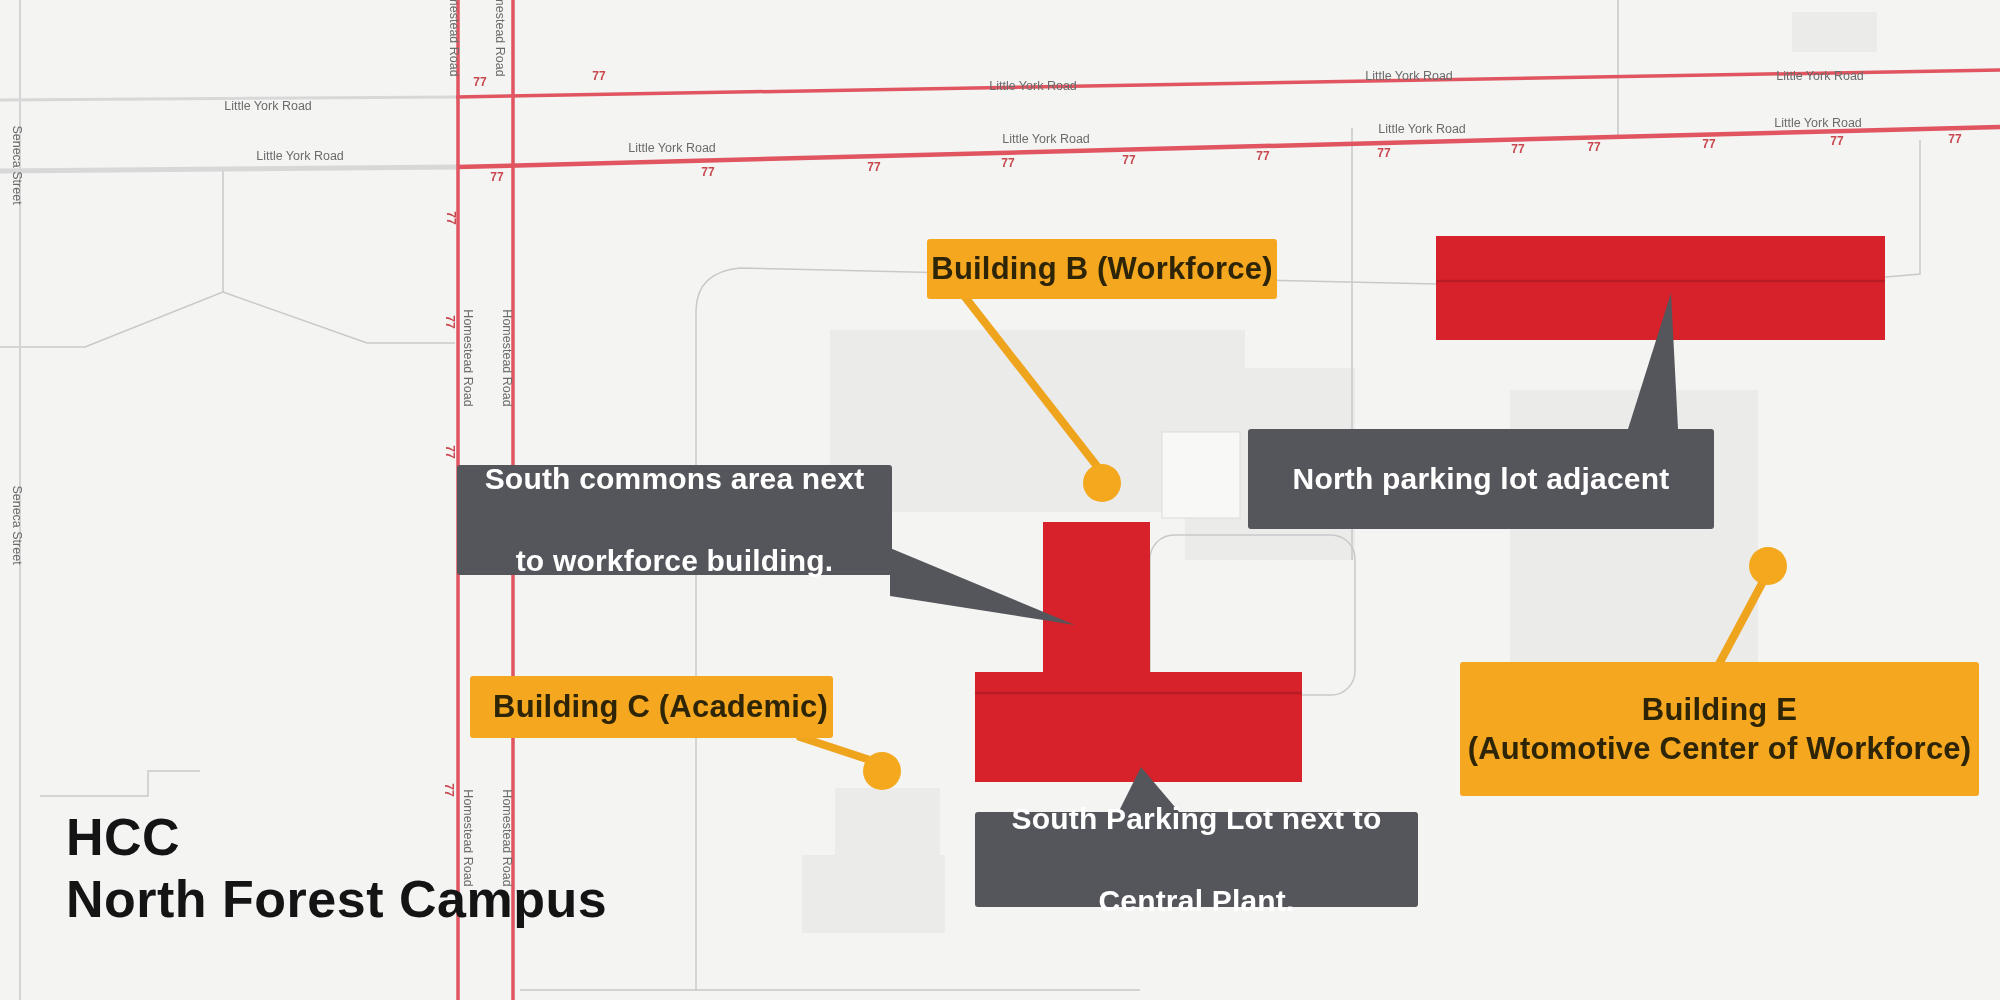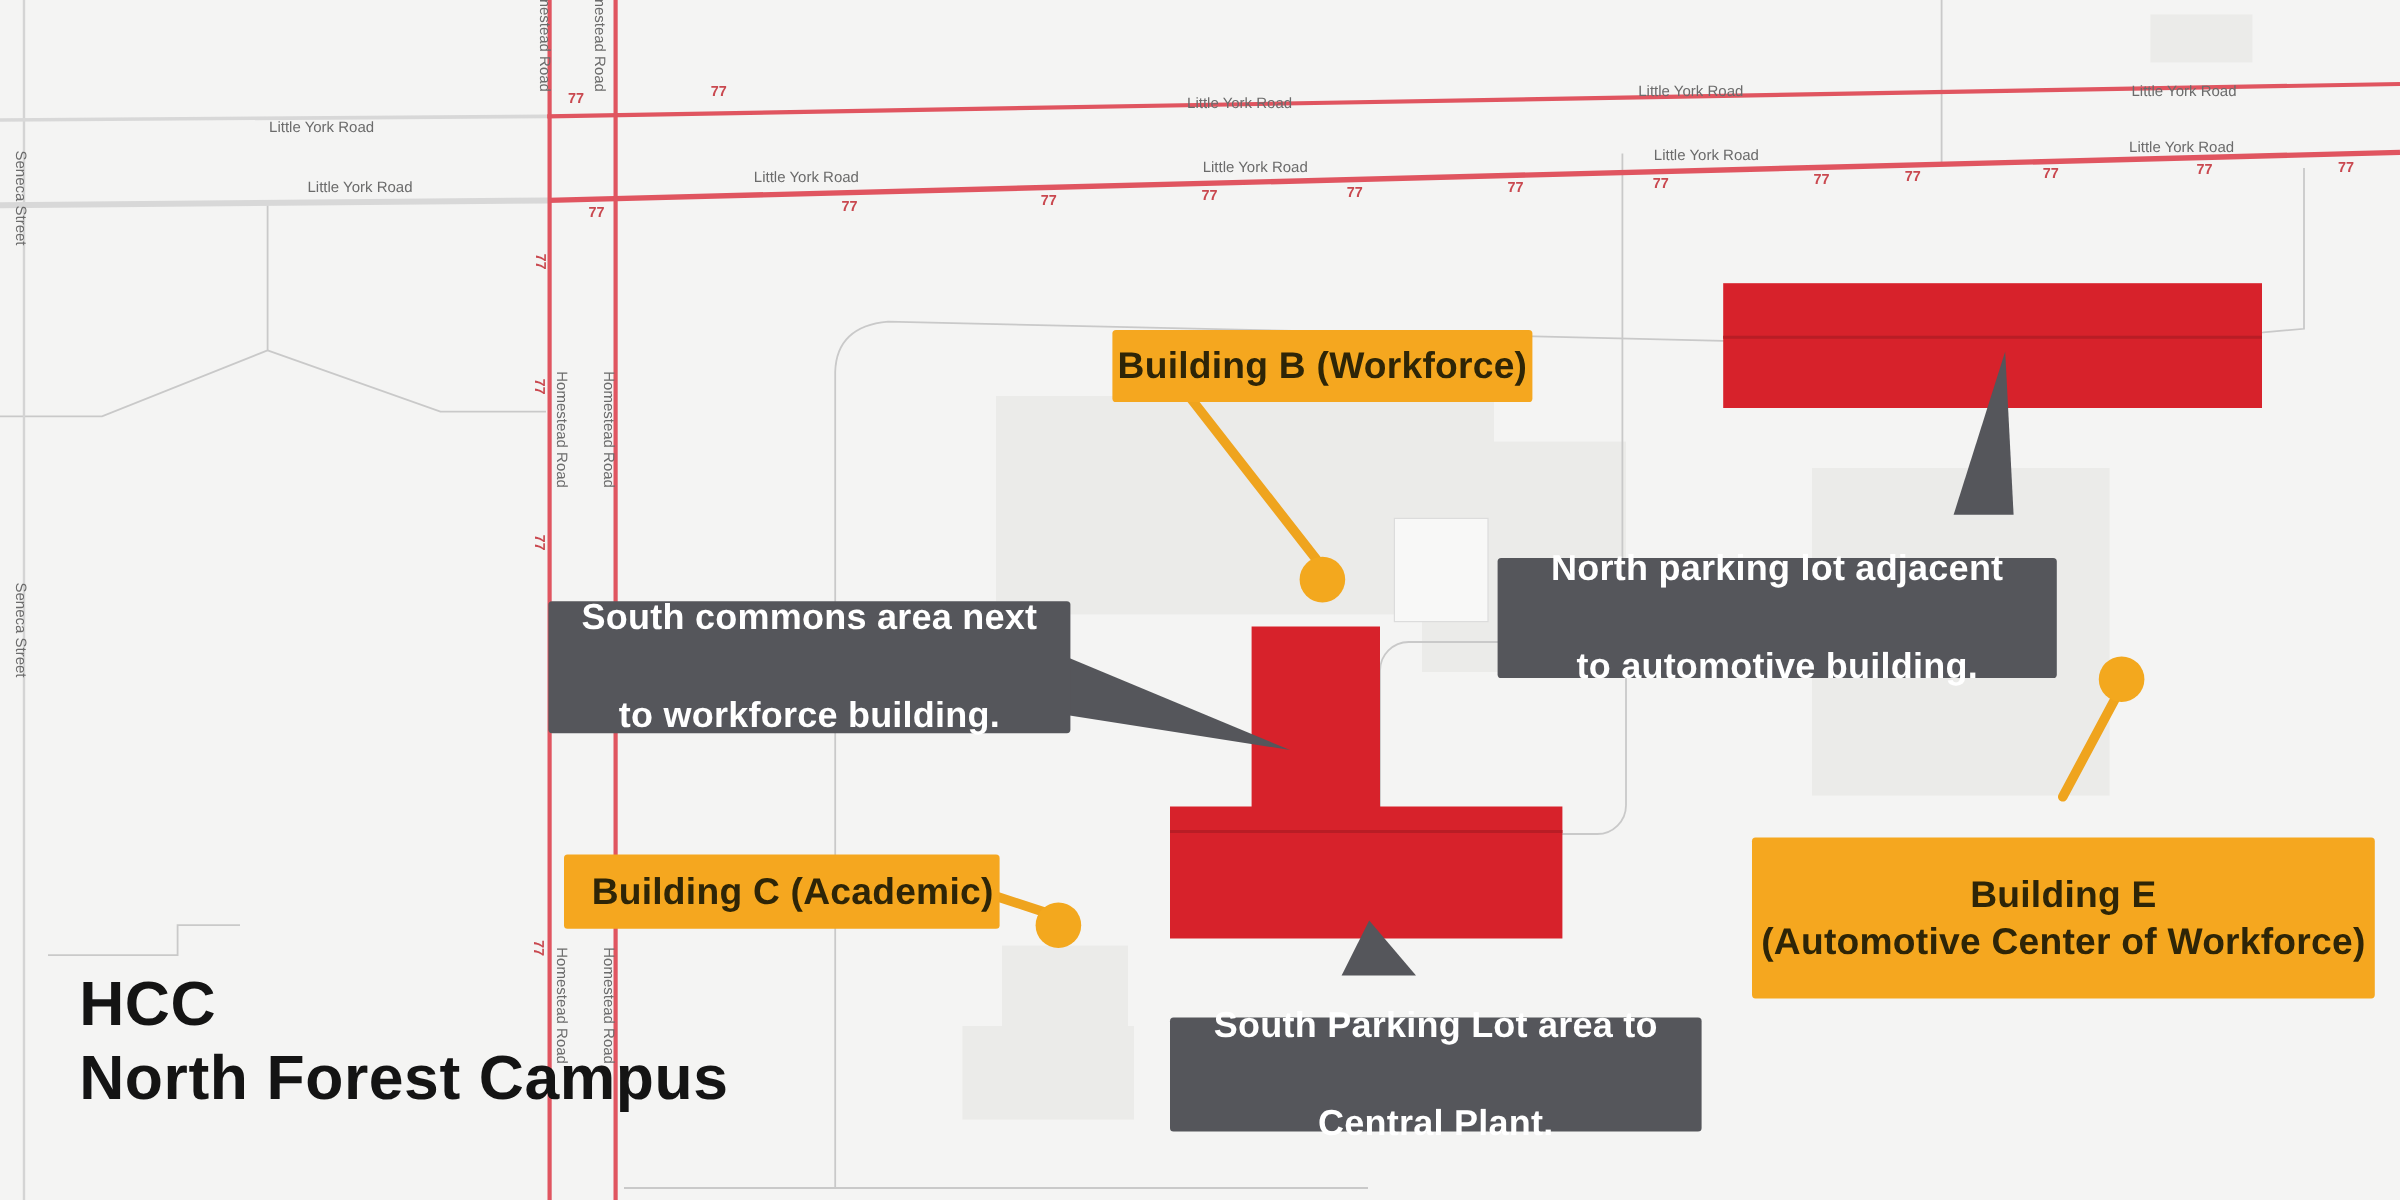--- a/index.html
+++ b/index.html
@@ -4,21 +4,21 @@
 <style>
   html,body{margin:0;padding:0;background:#e8e8e8;}
   .stage{
     position:relative;width:2000px;height:1000px;overflow:hidden;
     background:#f4f4f3;font-family:"Liberation Sans",sans-serif;
   }
   .stage svg{position:absolute;left:0;top:0;}
   .callout{
     position:absolute;display:flex;flex-direction:column;justify-content:center;
     text-align:center;font-weight:bold;border-radius:3px;line-height:1.26;
-    letter-spacing:.2px;z-index:5;margin-top:36px;
+    letter-spacing:.2px;z-index:5;
   }
   .callout.building{background:#f5a71f;color:#2e2507;font-size:31px;}
   .callout.info{background:#55565b;color:#ffffff;font-size:30px;gap:44px;}
   .map-title{
     position:absolute;left:66px;top:806px;z-index:6;
     font-size:52px;font-weight:bold;color:#141414;line-height:62px;letter-spacing:.5px;
   }
   .road-label{font-size:12.5px;fill:#6b6b6b;}
   .route-77{font-size:12px;font-weight:bold;fill:#c9484f;}
 </style>
@@ -133,24 +133,23 @@
       <div class="callout building" style="left: 1460px; top: 662px; width: 519px; height: 134px;">
         <div>Building E</div>
         <div>(Automotive Center of Workforce)</div>
       </div>
       <div class="callout info" style="left: 457px; top: 465px; width: 435px; height: 110px;">
         <div>South commons area next</div>
         <div>to workforce building.</div>
       </div>
       <div class="callout info" style="left: 1248px; top: 429px; width: 466px; height: 100px;">
         <div>North parking lot adjacent</div>
-        <div>to automotive building.</div>
       </div>
       <div class="callout info" style="left: 975px; top: 812px; width: 443px; height: 95px;">
-        <div>South Parking Lot area to</div>
+        <div>South Parking Lot next to</div>
         <div>Central Plant.</div>
       </div>
     </div>
 
   <div class="map-title">
     <div>HCC</div>
     <div>North Forest Campus</div>
   </div>
 </div>
 

